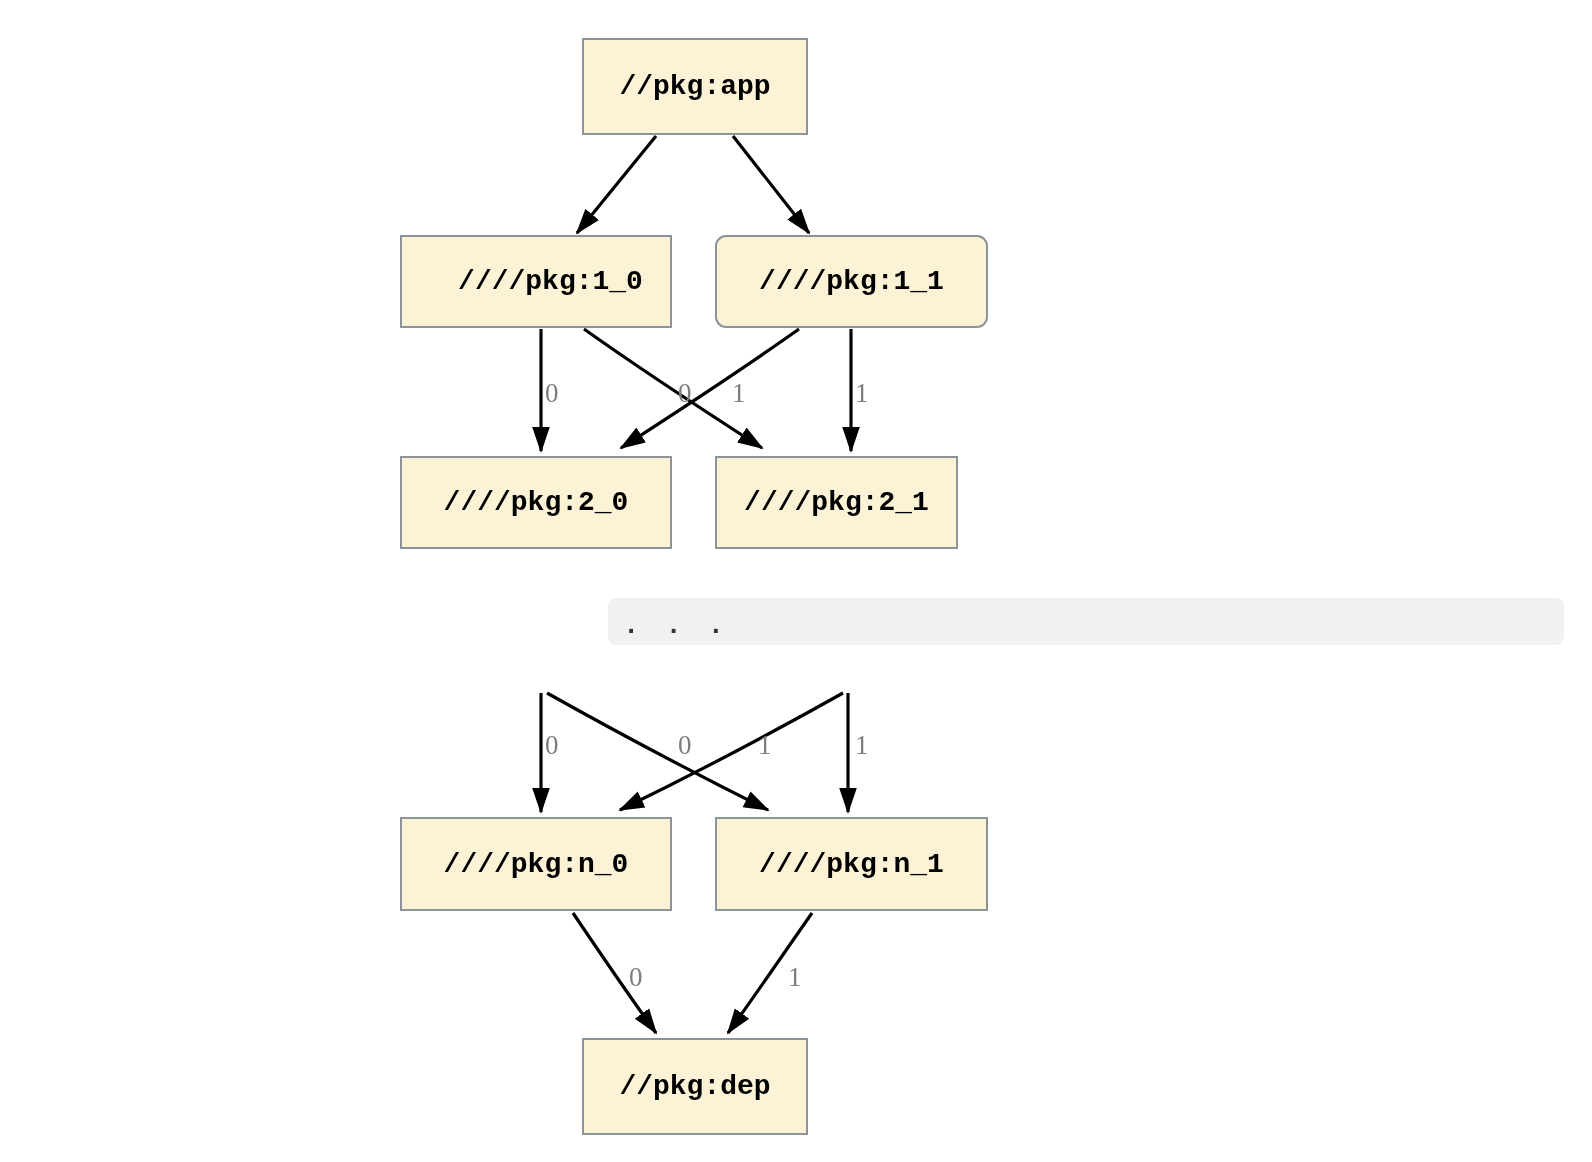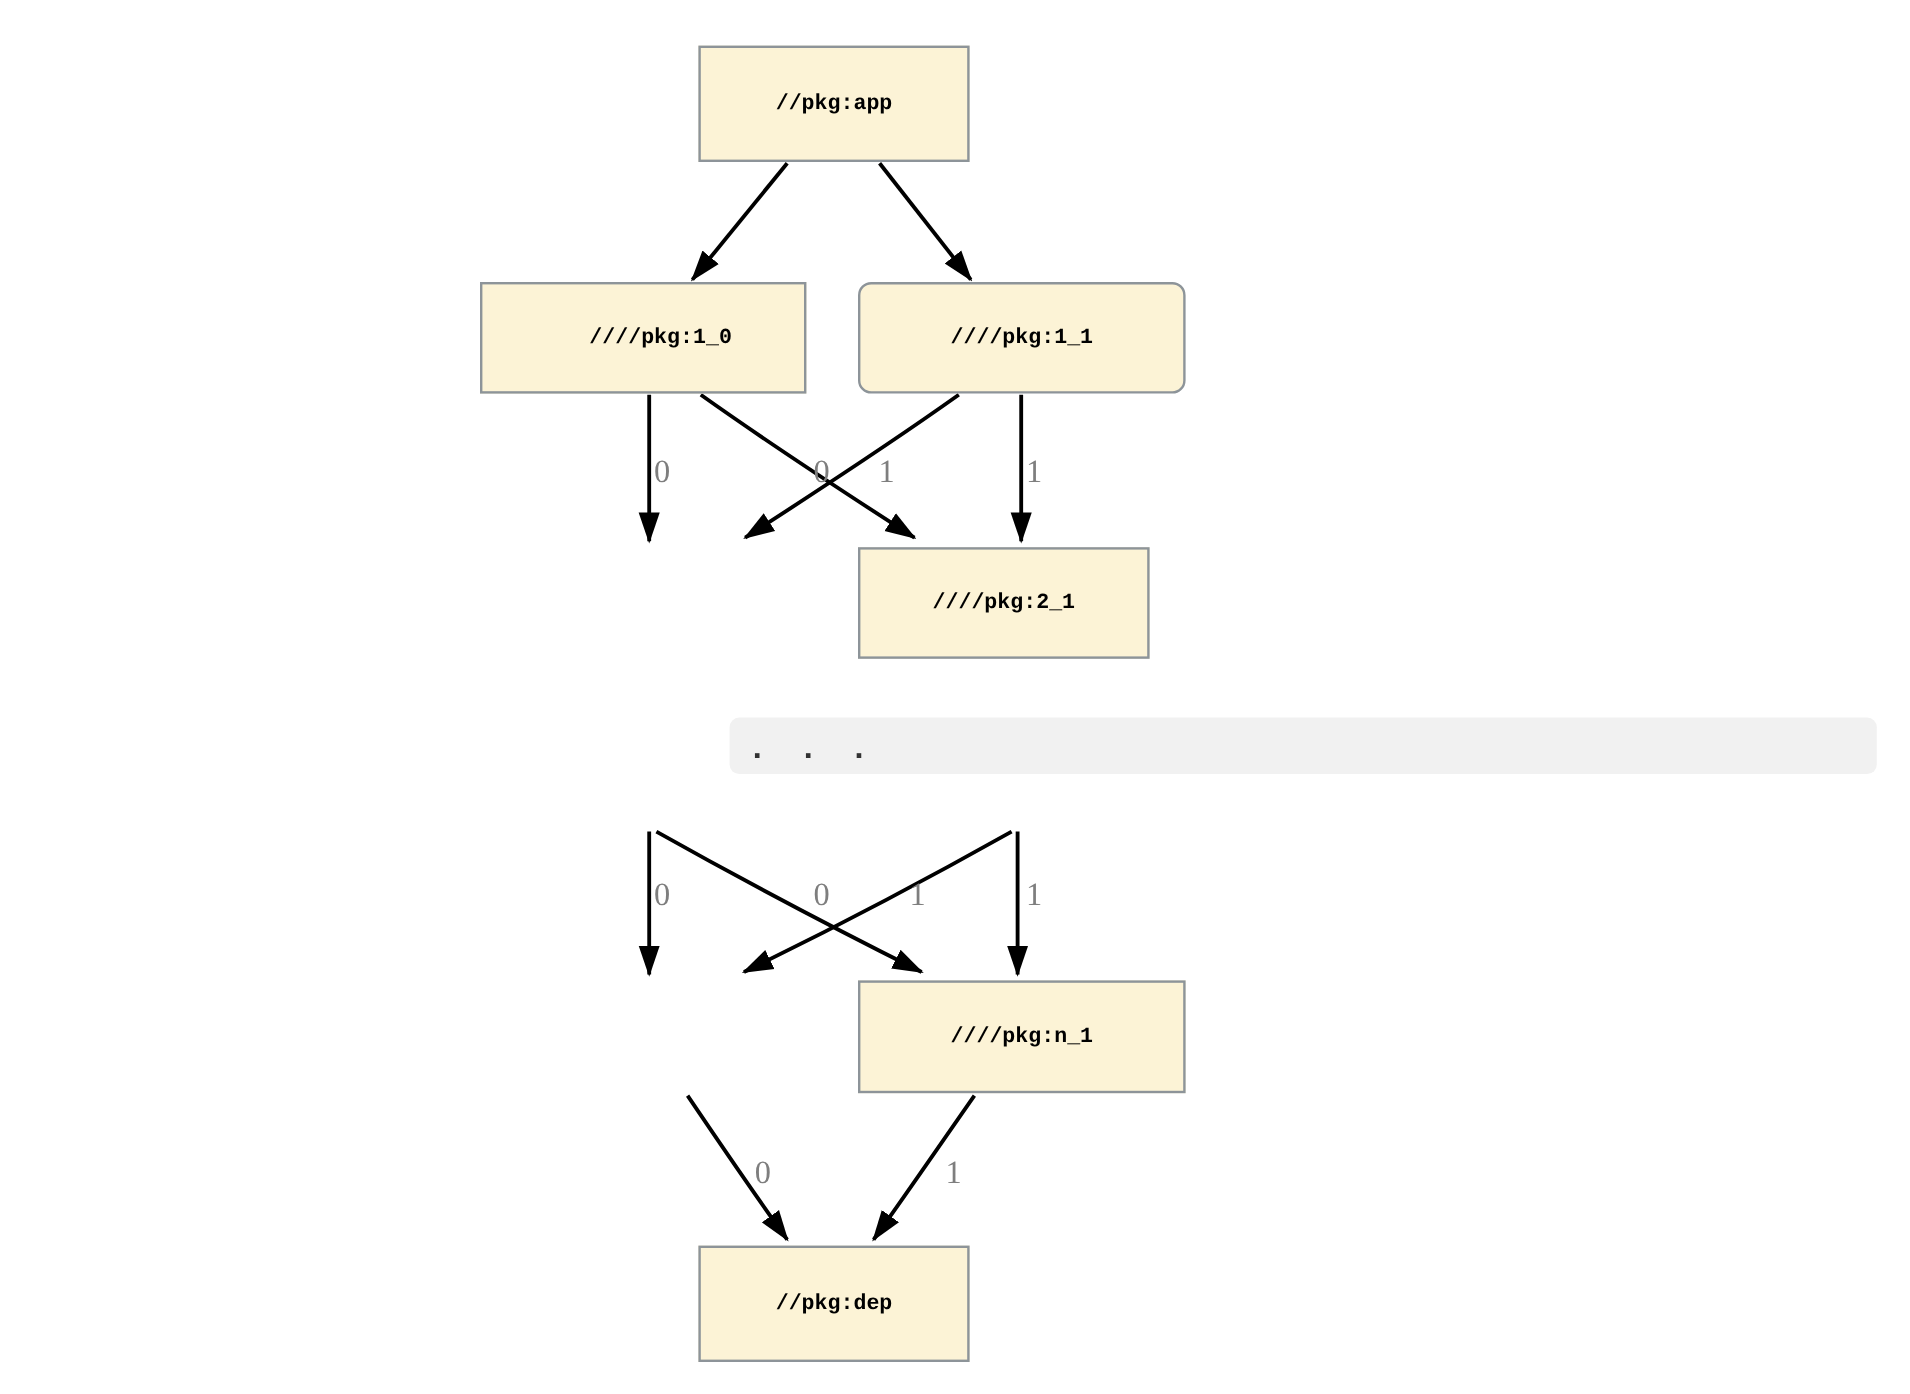--- a/index.html
+++ b/index.html
@@ -35,21 +35,21 @@
   .node {
     position: absolute;
     box-sizing: border-box;
     background: #fcf3d6;
     border: 2.5px solid #8d9499;
     display: flex;
     align-items: center;
     justify-content: center;
     font-family: "Liberation Mono", monospace;
     font-weight: 700;
-    font-size: 18px;
+    font-size: 28px;
     color: #000000;
     white-space: nowrap;
   }
   .n-app  { left: 582px; top:   38px; width: 226px; height:  97px; }
   .n-1_0  { left: 400px; top:  235px; width: 272px; height:  93px; padding-left: 29px; }
   .n-1_1  { left: 715px; top:  235px; width: 273px; height:  93px; border-radius: 11px; }
   .n-2_0  { left: 400px; top:  456px; width: 272px; height:  93px; }
   .n-2_1  { left: 715px; top:  456px; width: 243px; height:  93px; }
   .n-n_0  { left: 400px; top:  817px; width: 272px; height:  94px; }
   .n-n_1  { left: 715px; top:  817px; width: 273px; height:  94px; }
@@ -121,22 +121,28 @@
 
   <div class="node n-app">
     <span>//pkg:app</span>
   </div>
   <div class="node n-1_0">
     <span>////pkg:1_0</span>
   </div>
   <div class="node n-1_1">
     <span>////pkg:1_1</span>
   </div>
+  <div class="node n-2_0">
+    <span>////pkg:2_0</span>
+  </div>
   <div class="node n-2_1">
     <span>////pkg:2_1</span>
+  </div>
+  <div class="node n-n_0">
+    <span>////pkg:n_0</span>
   </div>
   <div class="node n-n_1">
     <span>////pkg:n_1</span>
   </div>
   <div class="node n-dep">
     <span>//pkg:dep</span>
   </div>
 
   <div class="ellipsis-band">
     <span>. . .</span>

